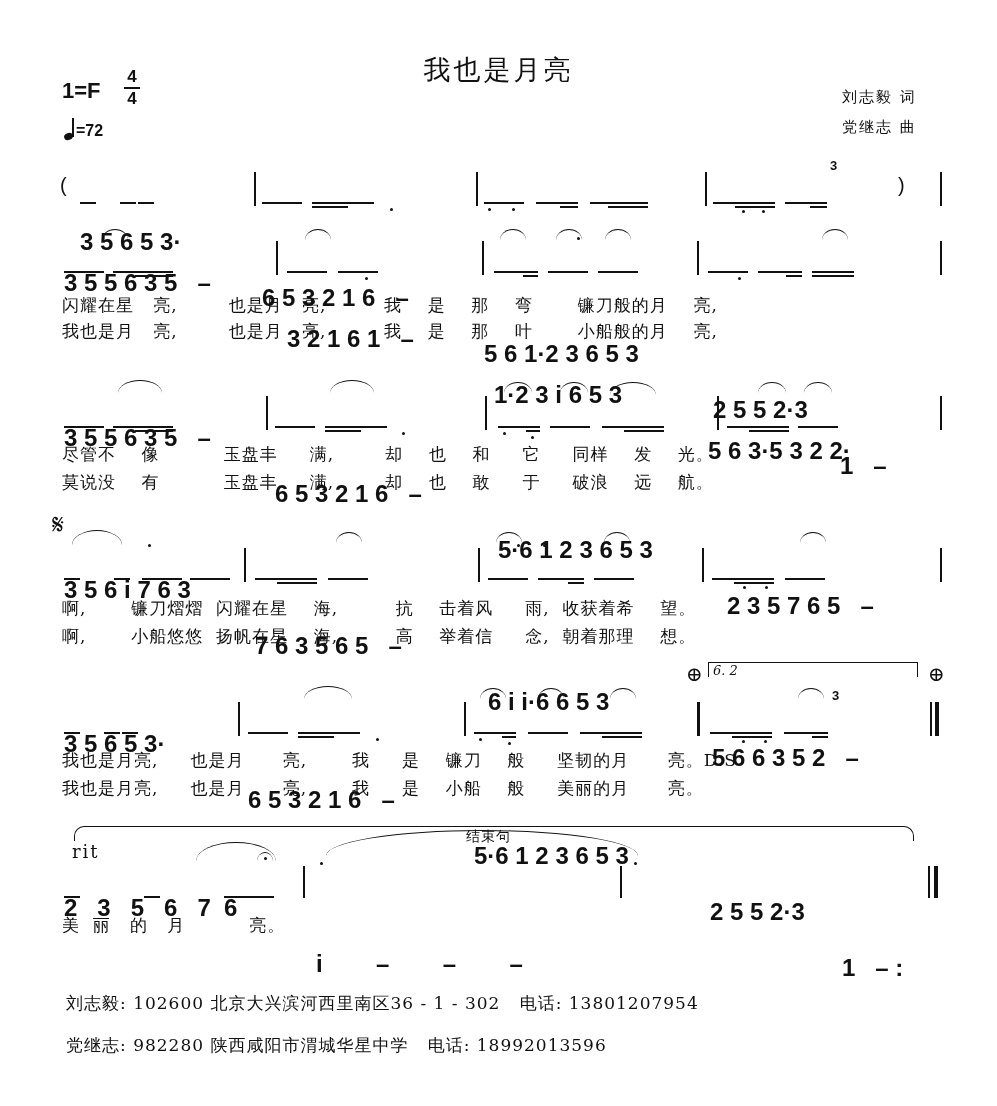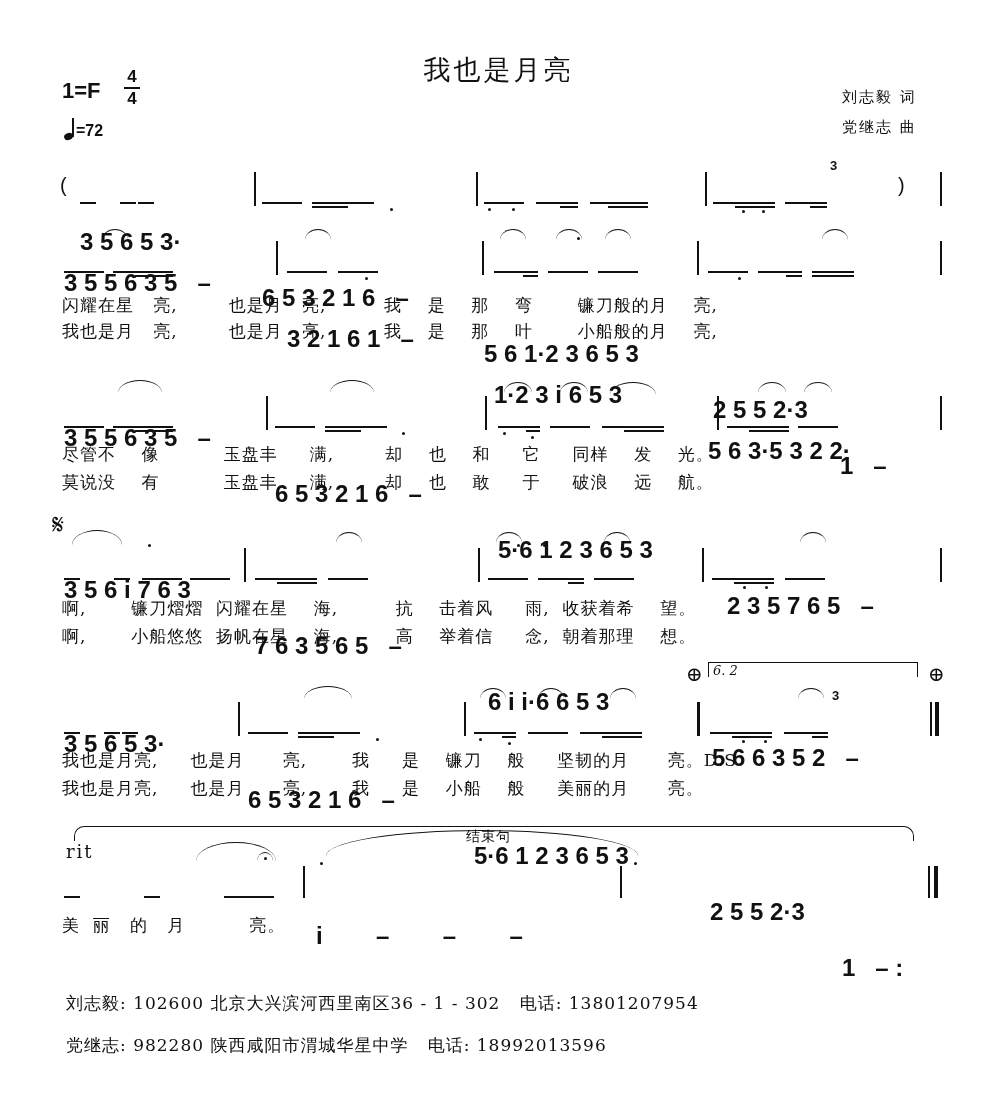--- a/index.html
+++ b/index.html
@@ -221,22 +221,23 @@
   <div class="ul" style="left:732px;top:34px;width:40px;"></div>
   <div class="dot" style="left:742px;top:38px;"></div><div class="dot" style="left:764px;top:38px;"></div>
   <div class="ul" style="left:784px;top:30px;width:44px;"></div>
   <div class="ul" style="left:812px;top:34px;width:16px;"></div>
 </div>
 <div class="lyric" style="left:62px;top:749px;">我也是月亮,     也是月      亮,       我     是    镰刀    般     坚韧的月      亮。D.S</div>
 <div class="lyric" style="left:62px;top:777px;">我也是月亮,     也是月      亮,       我     是    小船    般     美丽的月      亮。</div>
 
 <div class="abs" style="left:74px;top:826px;width:838px;height:14px;border-top:1.5px solid #111;border-radius:10px 10px 0 0;border-left:1.5px solid #111;border-right:1.5px solid #111;border-bottom:none;"></div>
 <div class="abs" style="left:466px;top:828px;font-size:14px;letter-spacing:1px;">结束句</div>
-<div class="abs" style="left:66px;top:841px;font-size:18px;letter-spacing:2px;font-family:'DejaVu Serif',serif;">rit</div>
+<div class="abs" style="left:72px;top:841px;font-size:18px;letter-spacing:2px;font-family:'DejaVu Serif',serif;">rit</div>
 <div class="abs row-notes" style="left:0;top:866px;width:997px;height:40px;">
+  <span class="n" style="left:64px">2   3   5   6   7  6</span>
   <div class="bar" style="left:303px;top:0;height:32px;"></div>
   <span class="n" style="left:316px">i        –        –        –</span>
   <div class="bar" style="left:620px;top:0;height:32px;"></div>
   <div class="bar" style="left:928px;top:0;height:32px;"></div>
   <div class="bar" style="left:934px;top:0;height:32px;width:4px;"></div>
   <div class="dot" style="left:320px;top:-4px;"></div>
   <div class="dot" style="left:634px;top:-4px;"></div>
   <div class="ul" style="left:64px;top:30px;width:16px;"></div>
   <div class="ul" style="left:144px;top:30px;width:16px;"></div>
   <div class="ul" style="left:224px;top:30px;width:50px;"></div>

